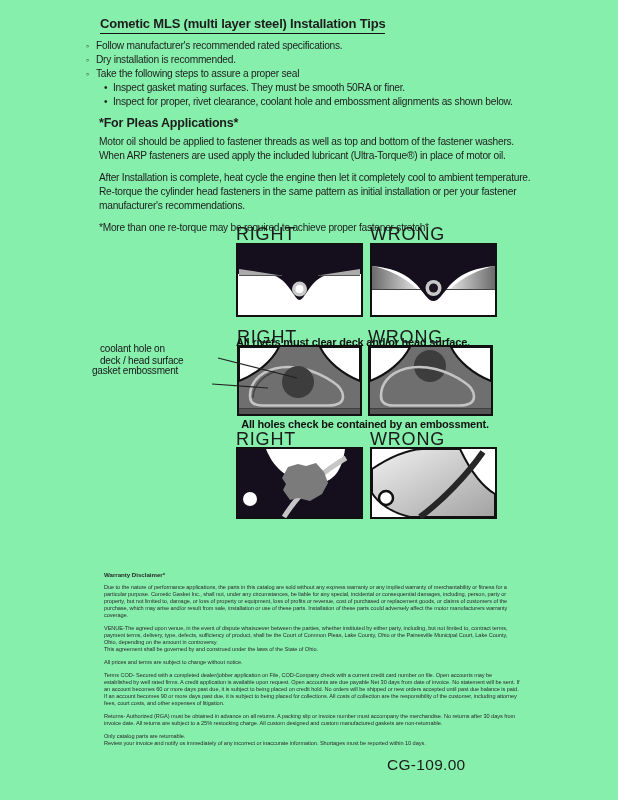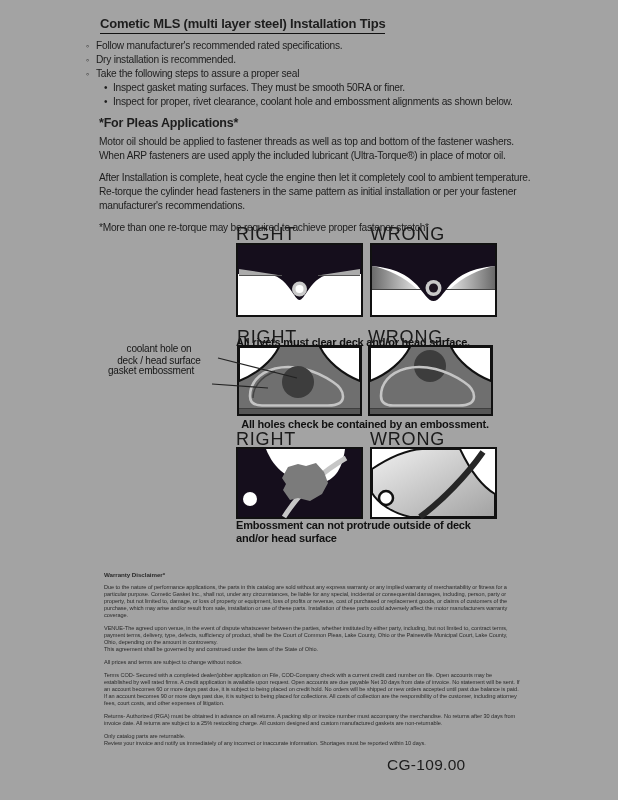--- a/index.html
+++ b/index.html
@@ -1,17 +1,17 @@
 <!DOCTYPE html>
 <html><head>
 <meta charset="utf-8">
 <style>
   html,body{margin:0;padding:0;background:#fff;}
   .page{
-    position:relative;width:618px;height:800px;background:#a3a3a3;
+    position:relative;width:618px;height:800px;background:#86efac;
     font-family:"Liberation Sans", sans-serif;color:#1d1d1d;overflow:hidden;
   }
   .abs{position:absolute;}
   .title{
     left:100px;top:16px;font-size:13px;font-weight:bold;letter-spacing:-0.2px;
     border-bottom:1.5px solid #111;padding-bottom:2px;white-space:nowrap;
   }
   .bullets{left:86px;top:39px;font-size:10.2px;letter-spacing:-0.25px;line-height:14px;}
   .bullet-line{white-space:nowrap;}
   .bullet-line .m{display:inline-block;width:10px;font-size:9px;vertical-align:top;line-height:14px;}
@@ -19,21 +19,21 @@
   .sub .m{width:9px;font-size:10px;}
   .diesel-heading{left:99px;top:116px;font-size:12.5px;font-weight:bold;letter-spacing:-0.2px;}
   .bodytext{font-size:10.2px;letter-spacing:-0.25px;line-height:14.2px;width:440px;}
   .p1{left:99px;top:135px;}
   .p2{left:99px;top:171px;}
   .note{left:99px;top:221px;white-space:nowrap;}
   .dlabel{font-size:18px;letter-spacing:0.8px;text-align:left;color:#1a1a1a;}
   .cap{font-size:11px;font-weight:600;letter-spacing:-0.2px;color:#111;}
   .pre{white-space:pre-line;}
   .panel{display:block;}
-  .anno{font-size:10px;letter-spacing:-0.2px;line-height:11.5px;text-align:center;color:#161616;}
+  .anno{font-size:10px;letter-spacing:-0.2px;line-height:11.5px;text-align:left;color:#161616;}
   .fine{left:104px;top:571px;width:416px;font-size:5.6px;line-height:7px;letter-spacing:-0.05px;color:#2a2a2a;}
   .fine .fp-h{font-weight:bold;font-size:6.2px;margin:0 0 6px 0;}
   .fine p{margin:0 0 6px 0;}
   .footer-code{left:387px;top:756px;font-size:15.5px;letter-spacing:0.3px;color:#1c1c1c;}
   svg{display:block;}
 </style>
 </head>
 <body>
 
 <div class="page">
@@ -141,22 +141,20 @@
           <stop offset="0" stop-color="#f0f0f0"></stop>
           <stop offset="1" stop-color="#a2a2a2"></stop>
         </linearGradient>
     </defs>
     <rect x="1" y="1" width="125" height="70" fill="#ffffff" stroke="#111" stroke-width="2"></rect>
     <path d="M2,22 C20,10 36,3 52,2 L90,2 C100,23 113,40 125,47 L125,70 L40,70 C22,66 8,56 2,46 Z" fill="url(#gB)" stroke="#111" stroke-width="2"></path>
     <path d="M50,70 C72,54 97,28 113,5" fill="none" stroke="#262626" stroke-width="6"></path>
     <circle cx="16" cy="51" r="7" fill="#ffffff" stroke="#111" stroke-width="2.5"></circle>
   </svg>
 
-  <div class="abs cap pre" style="left:236px;top:519px;line-height:13px;">Embossment can not protrude outside of deck
-and/or head surface</div>
 
   <div class="abs fine">
     <p class="fp-h">Warranty Disclaimer*</p>
     <p>Due to the nature of performance applications, the parts in this catalog are sold without any express warranty or any implied warranty of merchantability or fitness for a particular purpose.  Cometic Gasket Inc., shall not, under any circumstances, be liable for any special, incidental or consequential damages, including, person, party or property, but not limited to, damage, or loss of property or equipment, loss of profits or revenue, cost of purchased or replacement goods, or claims of customers of the purchase, which may arise and/or result from sale, installation or use of these parts.  Installation of these parts could adversely affect the motor manufacturers warranty coverage.</p>
     <p class="pre">VENUE-The agreed upon venue, in the event of dispute whatsoever between the parties, whether instituted by either party, including, but not limited to, contract terms, payment terms, delivery, type, defects, sufficiency of product, shall be the Court of Common Pleas, Lake County, Ohio or the Painesville Municipal Court, Lake County, Ohio, depending on the amount in controversy.
 This agreement shall be governed by and construed under the laws of the State of Ohio.</p>
     <p>All prices and terms are subject to change without notice.</p>
     <p>Terms COD- Secured with a completed dealer/jobber application on File, COD-Company check with a current credit card number on file.  Open accounts may be established by well rated firms.  A credit application is available upon request.  Open accounts are due payable Net 30 days from date of invoice.  No statement will be sent.  If an account becomes 60 or more days past due, it is subject to being placed on credit hold.  No orders will be shipped or new orders accepted until past due balance is paid.  If an account becomes 90 or more days past due, it is subject to being placed for collections.  All costs of collection are the responsibility of the customer, including attorney fees, court costs, and other expenses of litigation.</p>
     <p>Returns- Authorized (RGA) must be obtained in advance on all returns.  A packing slip or invoice number must accompany the merchandise.  No returns after 30 days from invoice date.  All returns are subject to a 25% restocking charge.  All custom designed and custom manufactured gaskets are non-returnable.</p>
     <p class="pre">Only catalog parts are returnable.

